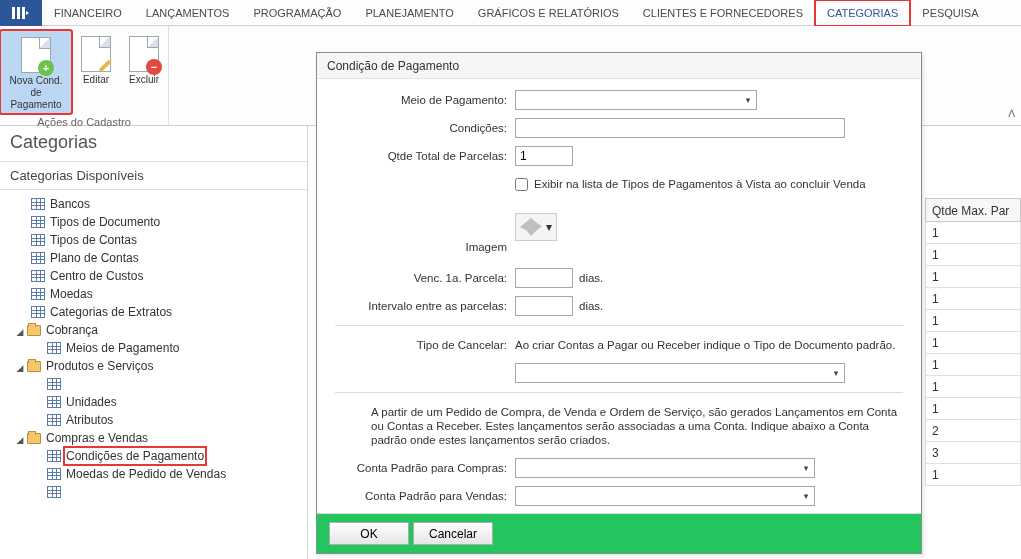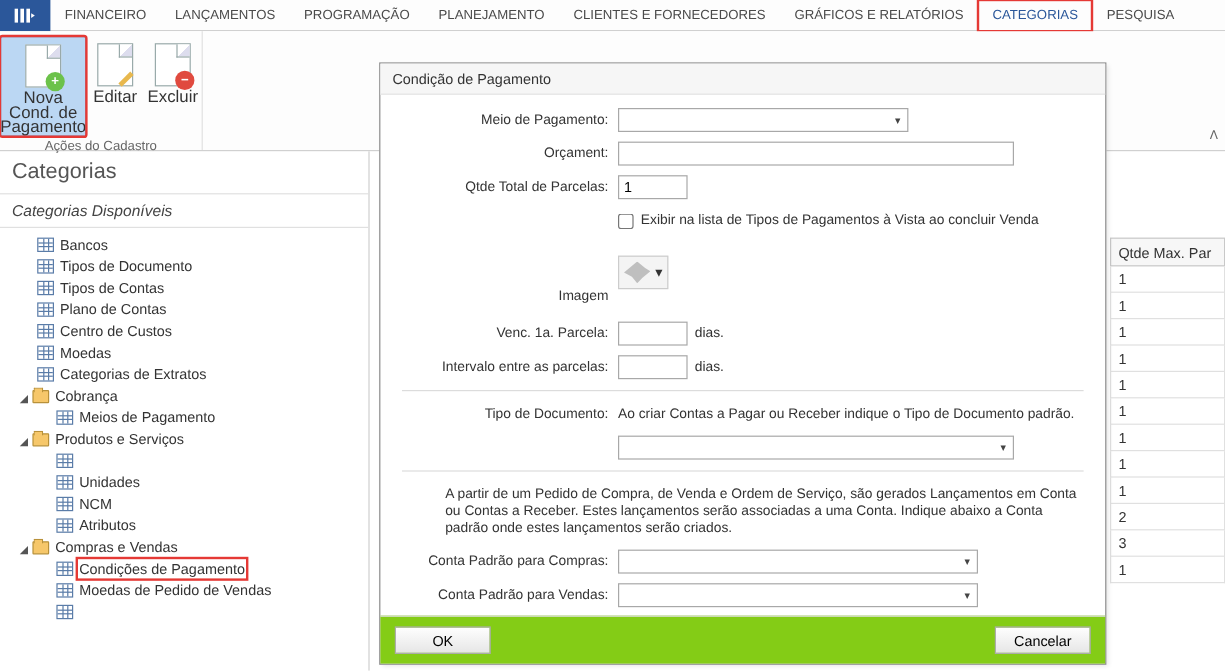--- a/index.html
+++ b/index.html
@@ -13,39 +13,39 @@
 .menubar .tab.active { color: #2b579a; }
 .highlight-red { outline: 2px solid #e53935; outline-offset: -1px; }
 
 
 .ribbon { height: 100px; border-bottom: 1px solid #d0d0d0; display: flex; position: relative; background: #fdfdfd; }
 .ribbon-group { display: flex; flex-direction: column; align-items: center; border-right: 1px solid #e0e0e0; padding: 4px 0 2px; }
 .ribbon-buttons { display: flex; flex: 1; }
 .ribbon-btn { display: flex; flex-direction: column; align-items: center; justify-content: flex-start; padding: 4px 6px 2px; width: 72px; cursor: pointer; text-align: center; }
 .ribbon-btn.small { width: 48px; }
 .ribbon-btn .ico { width: 36px; height: 40px; display: flex; align-items: center; justify-content: center; position: relative; }
-.ribbon-btn .lbl { font-size: 14px; line-height: 12px; color: #333; }
+.ribbon-btn .lbl { font-size: 10px; line-height: 12px; color: #333; }
 .ribbon-group-title { font-size: 11px; color: #666; padding: 2px 6px; }
 .ribbon-btn.highlighted { background: #bbd7f3; border: 1px solid #6ea0d4; border-radius: 2px; }
 .ribbon .chevron { position: absolute; right: 6px; bottom: 6px; font-size: 10px; color: #666; cursor: pointer; }
 
 
 .page-icon { position: relative; width: 30px; height: 36px; background: #fff; border: 1px solid #9aa; }
 .page-icon::before { content: ""; position: absolute; top: 0; right: 0; width: 10px; height: 10px; background: linear-gradient(135deg, #fff 50%, #dde 50%); border-left: 1px solid #9aa; border-bottom: 1px solid #9aa; }
 .page-icon .badge { position: absolute; bottom: -4px; right: -4px; width: 16px; height: 16px; border-radius: 50%; display: flex; align-items: center; justify-content: center; font-size: 11px; font-weight: bold; color: #fff; }
 .badge.add { background: #6cc24a; }
 .badge.edit { width: 18px; height: 18px; border-radius: 0; background: none; }
 .badge.edit::after { content: ""; position: absolute; width: 14px; height: 4px; background: #e8b84d; transform: rotate(-45deg); }
 .badge.del { background: #e04a3f; }
 
 
 .main { display: flex; height: calc(559px - 26px - 100px); }
 .sidebar { width: 308px; border-right: 1px solid #d0d0d0; display: flex; flex-direction: column; }
 .sidebar-title { font-size: 18px; color: #555; padding: 6px 10px 8px; border-bottom: 1px solid #e0e0e0; }
-.sidebar-subtitle { font-size: 13px; color: #444; padding: 6px 10px; border-bottom: 1px solid #e0e0e0; font-style: italic; }
+.sidebar-subtitle { font-size: 13px; color: #444; padding: 6px 10px; border-bottom: 1px solid #e0e0e0; }
 .tree { flex: 1; overflow: auto; padding: 4px 0; }
 .tree-item { display: flex; align-items: flex-end; padding: 1px 4px 1px 30px; font-size: 12px; color: #333; cursor: pointer; height: 18px; }
 .tree-item.folder { padding-left: 14px; }
 .tree-item .arrow { width: 12px; display: inline-block; color: #555; font-size: 9px; text-align: center; }
 .tree-item .ticon { width: 16px; height: 14px; display: inline-flex; align-items: center; justify-content: center; margin-right: 4px; }
 .tree-item.child { padding-left: 46px; }
 .grid-icon { width: 14px; height: 12px; background: linear-gradient(#8aa 0 100%); background: #fff; border: 1px solid #5a7ca8; position: relative; }
 .grid-icon::before, .grid-icon::after { content: ""; position: absolute; background: #5a7ca8; }
 .grid-icon::before { top: 3px; left: 0; right: 0; height: 1px; box-shadow: 0 3px 0 #5a7ca8; }
 .grid-icon::after { top: 0; bottom: 0; left: 4px; width: 1px; box-shadow: 4px 0 0 #5a7ca8; }
@@ -72,41 +72,41 @@
 .finput.w340 { width: 330px; }
 .fselect { border: 1px solid #a8a8a8; height: 20px; background: #fff; display: flex; align-items: center; justify-content: flex-end; position: relative; }
 .fselect .caret { width: 16px; text-align: center; font-size: 9px; color: #444; }
 .fcheck { width: 13px; height: 13px; }
 .ftxt { font-size: 11.5px; color: #333; }
 .muted { color: #888; margin-top: 40px; }
 .img-drop { display: inline-flex; align-items: center; border: 1px solid #ccc; background: #f4f4f4; height: 28px; padding: 0 4px; gap: 4px; }
 .img-drop .shape { width: 22px; height: 18px; background: #bfbfbf; clip-path: polygon(50% 0, 80% 30%, 100% 45%, 70% 75%, 50% 100%, 30% 70%, 0 50%, 25% 25%); }
 .hr { border-top: 1px solid #dcdcdc; margin: 8px 0; }
 .help-text { font-size: 11.5px; color: #333; padding: 4px 0 10px 36px; line-height: 14px; }
-.dialog-footer { height: 40px; border-top: 1px solid #dcdcdc; display: flex; justify-content: space-between; align-items: center; gap: 20px; padding: 0 12px; background: #84cc16; }
+.dialog-footer { height: 40px; border-top: 1px solid #dcdcdc; display: flex; justify-content: flex-start; align-items: center; gap: 4px; padding: 0 12px; background: #22c55e; }
 .dbtn { min-width: 80px; height: 23px; border: 1px solid #acacac; background: linear-gradient(#fefefe,#e6e6e6); font-size: 12px; cursor: pointer; }
 </style>
 </head>
 <body>
 
 <div class="menubar">
   <div class="logo">
     <svg viewBox="0 0 18 12">
         <rect x="0" y="0" width="3" height="12" fill="#fff"></rect>
         <rect x="5" y="0" width="3" height="12" fill="#fff"></rect>
         <rect x="10" y="0" width="3" height="12" fill="#fff"></rect>
         <path d="M14 4 l3 2 l-3 2 z" fill="#fff"></path>
       </svg>
   </div>
   <div class="tab">FINANCEIRO</div>
   <div class="tab">LANÇAMENTOS</div>
   <div class="tab">PROGRAMAÇÃO</div>
   <div class="tab">PLANEJAMENTO</div>
+  <div class="tab">GRÁFICOS E RELATÓRIOS</div>
   <div class="tab">CLIENTES E FORNECEDORES</div>
-  <div class="tab">GRÁFICOS E RELATÓRIOS</div>
   <div class="tab active highlight-red">CATEGORIAS</div>
   <div class="tab">PESQUISA</div>
 </div>
 
 <div class="ribbon">
   <div class="ribbon-group">
     <div class="ribbon-buttons">
       <div class="ribbon-btn highlighted highlight-red">
         <div class="ico">
             <div class="page-icon">
@@ -212,26 +212,20 @@
         <div class="tree-item child">
           <span class="ticon">
             <span class="grid-icon"></span>
           </span>
           <span class="txt">Unidades</span>
         </div>
         <div class="tree-item child">
           <span class="ticon">
             <span class="grid-icon"></span>
           </span>
-          <span class="txt">NCM</span>
-        </div>
-        <div class="tree-item child">
-          <span class="ticon">
-            <span class="grid-icon"></span>
-          </span>
           <span class="txt">Atributos</span>
         </div>
         <div class="tree-item folder">
           <span class="arrow">◢</span>
           <span class="ticon">
             <span class="folder-icon"></span>
           </span>
           <span class="txt">Compras e Vendas</span>
         </div>
         <div class="tree-item child highlighted">
@@ -279,21 +273,21 @@
     <div class="form-row">
       <div class="flabel">Meio de Pagamento:</div>
       <div class="fcontrol">
           <div class="fselect w240" style="width:242px">
             <span class="caret">▾</span>
           </div>
         </div>
     </div>
 
     <div class="form-row">
-      <div class="flabel">Orçament:</div>
+      <div class="flabel">Condições:</div>
       <div class="fcontrol">
           <input class="finput w340" style="">
         </div>
     </div>
 
     <div class="form-row">
       <div class="flabel">Qtde Total de Parcelas:</div>
       <div class="fcontrol">
           <input class="finput w60" value="1" style="">
         </div>
@@ -331,21 +325,21 @@
       <div class="flabel">Intervalo entre as parcelas:</div>
       <div class="fcontrol">
         <input class="finput w60" style="">
         <span class="ftxt">dias.</span>
       </div>
     </div>
 
     <div class="hr"></div>
 
     <div class="form-row">
-      <div class="flabel">Tipo de Documento:</div>
+      <div class="flabel">Tipo de Cancelar:</div>
       <div class="fcontrol">
           <span class="ftxt">Ao criar Contas a Pagar ou Receber indique  o Tipo de Documento padrão.</span>
         </div>
     </div>
     <div class="form-row">
       <div class="flabel"></div>
       <div class="fcontrol">
           <div class="fselect" style="width:330px">
             <span class="caret">▾</span>
           </div>

